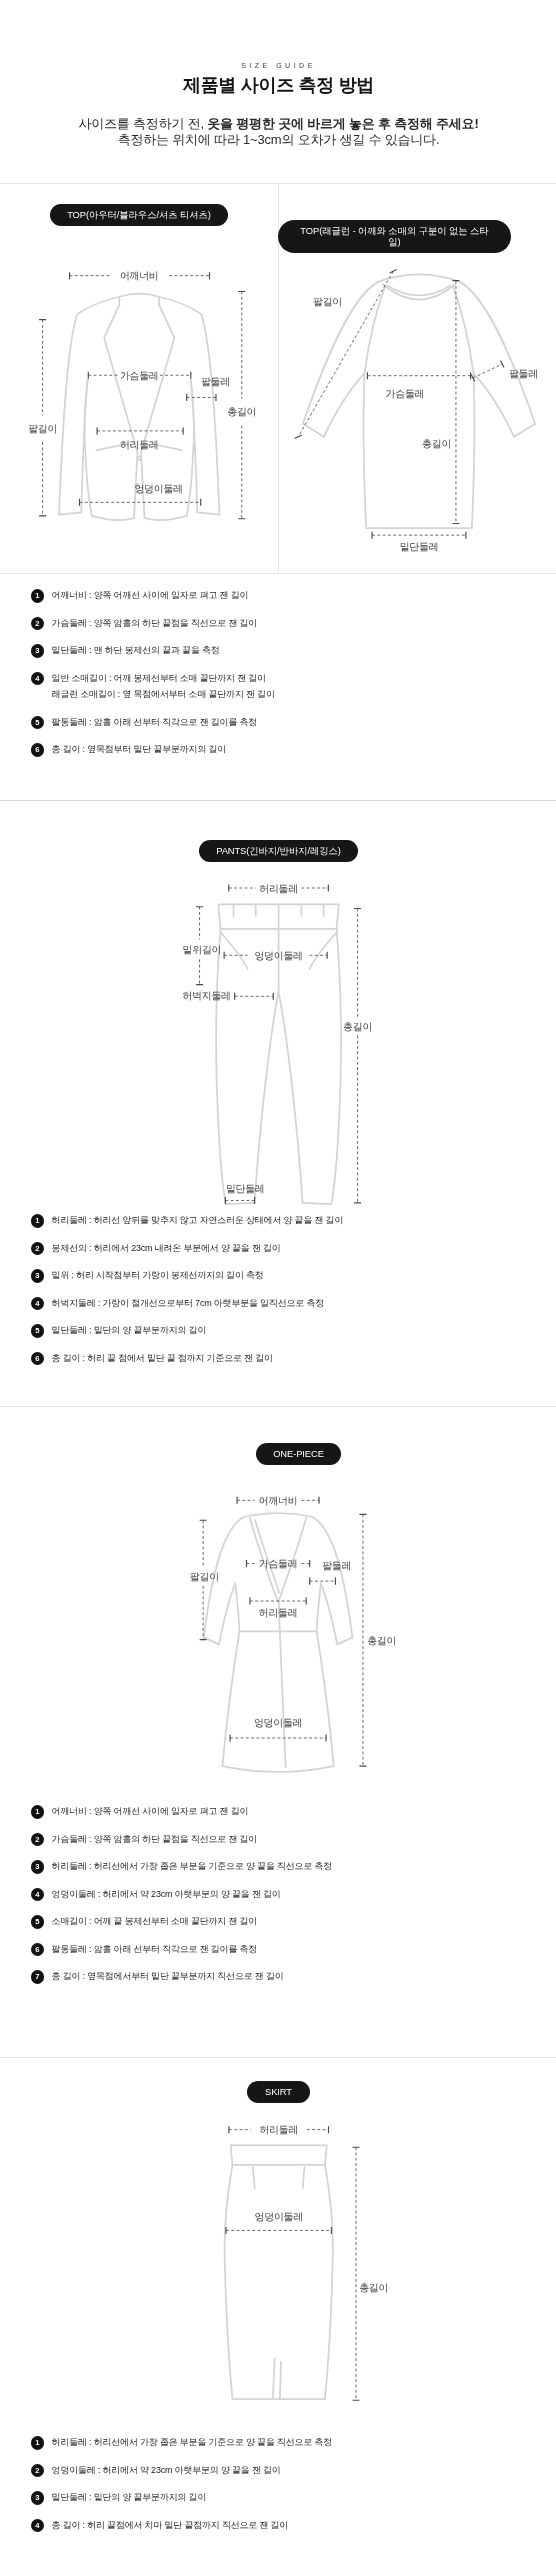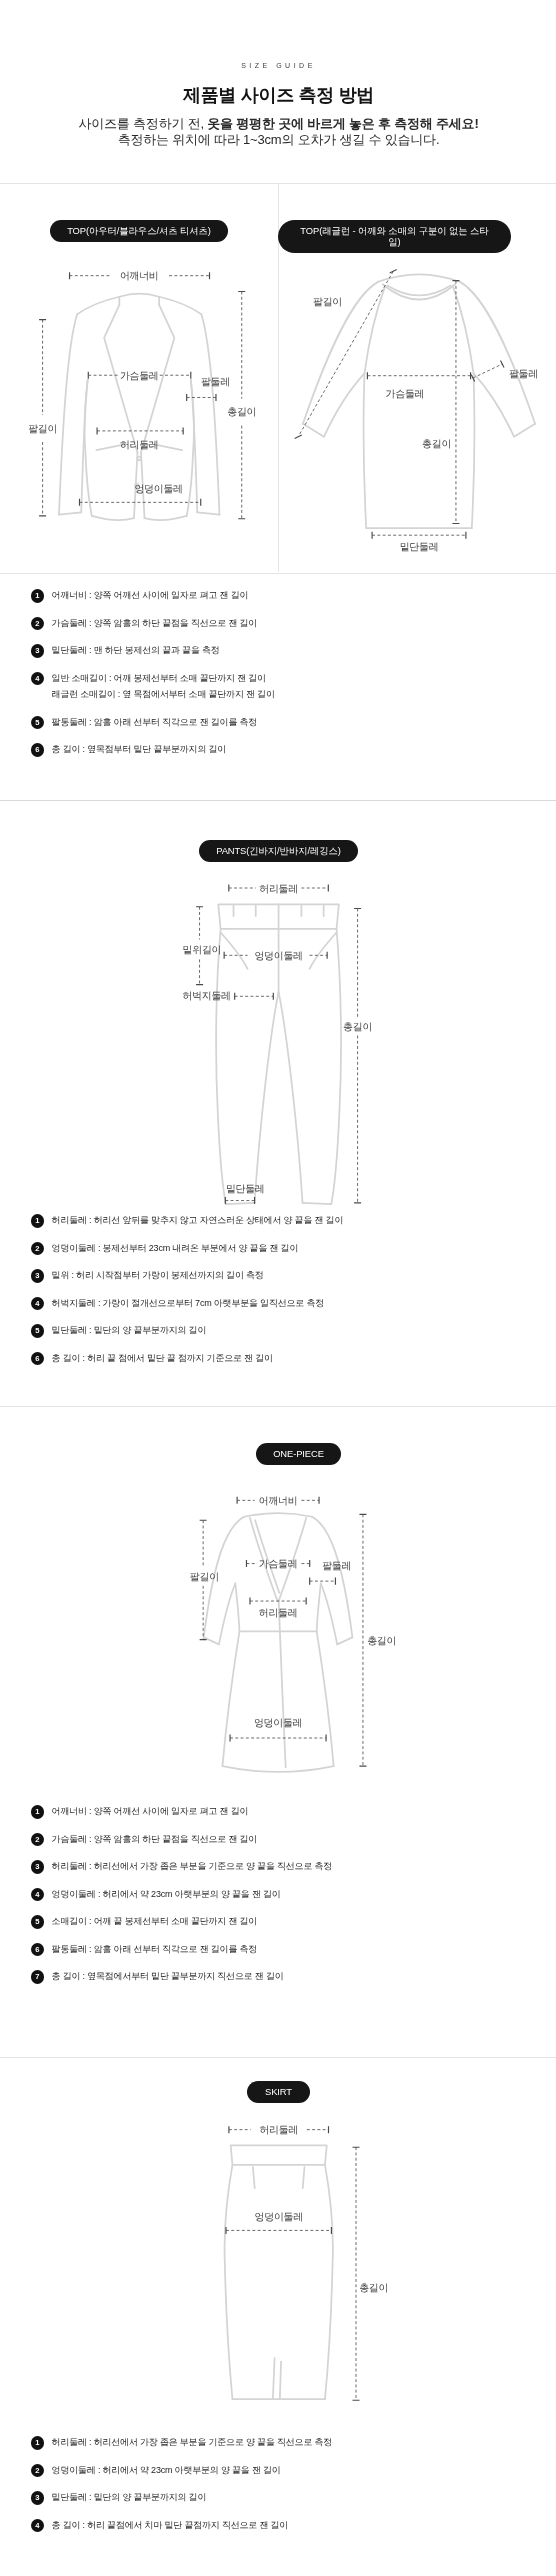--- a/index.html
+++ b/index.html
@@ -28,28 +28,28 @@
   .mline{stroke:#4a4a4a;stroke-width:1.4;stroke-dasharray:5 4;fill:none;}
   .tick{stroke:#4a4a4a;stroke-width:2;fill:none;}
   .dlabel{fill:#3a3a3a;font-size:17px;text-anchor:middle;letter-spacing:-0.5px;}
 </style>
 </head>
 <body>
 
 <div id="page">
 
   <div class="abs center eyebrow" style="top:62px;">SIZE GUIDE</div>
-  <div class="abs center title" style="top:83px;">제품별 사이즈 측정 방법</div>
+  <div class="abs center title" style="top:73px;">제품별 사이즈 측정 방법</div>
   <div class="abs center sub" style="top:115px;"><span>사이즈를 측정하기 전, </span><b>옷을 평평한 곳에 바르게 놓은 후 측정해 주세요!</b></div>
   <div class="abs center sub" style="top:131px;">측정하는 위치에 따라 1~3cm의 오차가 생길 수 있습니다.</div>
 
   <div class="abs hr" style="top:183px;"></div>
   <div class="abs vdiv" style="left:278px;top:183px;height:389px;"></div>
 
-  <div class="abs badge-wrap" style="left:0;top:220px;width:278px;">
+  <div class="abs badge-wrap" style="left:0;top:204px;width:278px;">
     <span class="badge">TOP(아우터/블라우스/셔츠 티셔츠)</span>
   </div>
   <div class="abs badge-wrap" style="left:278px;top:220px;width:233px;">
     <span class="badge">TOP(래글런 - 어깨와 소매의 구분이 없는 스타일)</span>
   </div>
 
   <svg class="abs diagram" style="left:17.6px;top:258px;" width="246" height="296" viewBox="0 0 420 505">
     <g class="garment">
       <path d="M173,66 Q207,55 241,66"></path>
       <path d="M173,66 L173,80 M241,66 L241,80"></path>
@@ -203,21 +203,21 @@
     </g>
   </svg>
 
   <div class="abs mlist" style="top:1214px;">
     <div class="li">
         <span class="num">1</span>
         <span class="txt">허리둘레 : 허리선 앞뒤를 맞추지 않고 자연스러운 상태에서 양 끝을 잰 길이</span>
       </div>
     <div class="li">
         <span class="num">2</span>
-        <span class="txt">엉덩이둘레 : 봉제선부터 23cm 내려온 부분에서 양 끝을 잰 길이</span>
+        <span class="txt">봉제선의 : 허리에서 23cm 내려온 부분에서 양 끝을 잰 길이</span>
       </div>
     <div class="li">
         <span class="num">3</span>
         <span class="txt">밑위 : 허리 시작점부터 가랑이 봉제선까지의 길이 측정</span>
       </div>
     <div class="li">
         <span class="num">4</span>
         <span class="txt">허벅지둘레 : 가랑이 절개선으로부터 7cm 아랫부분을 일직선으로 측정</span>
       </div>
     <div class="li">

